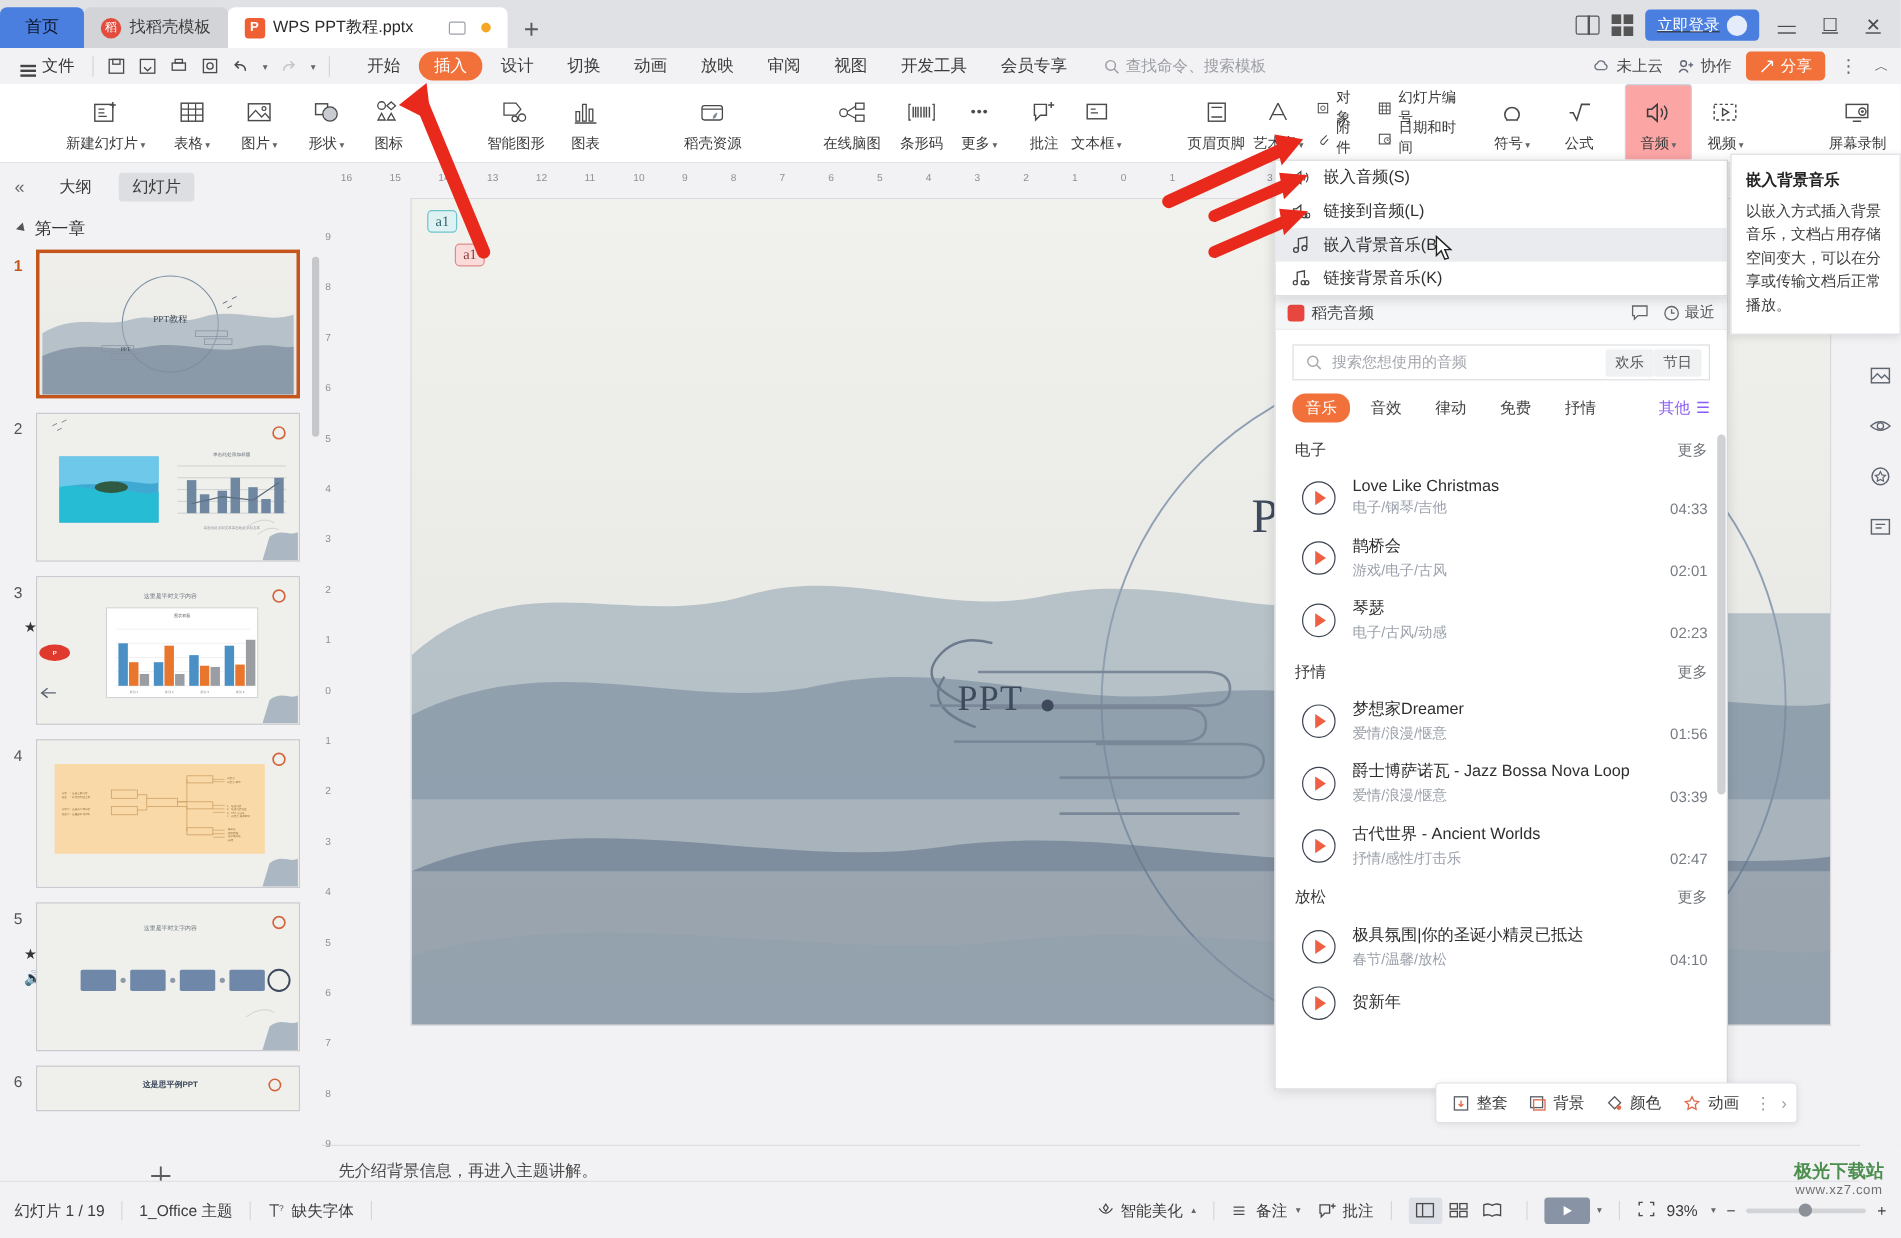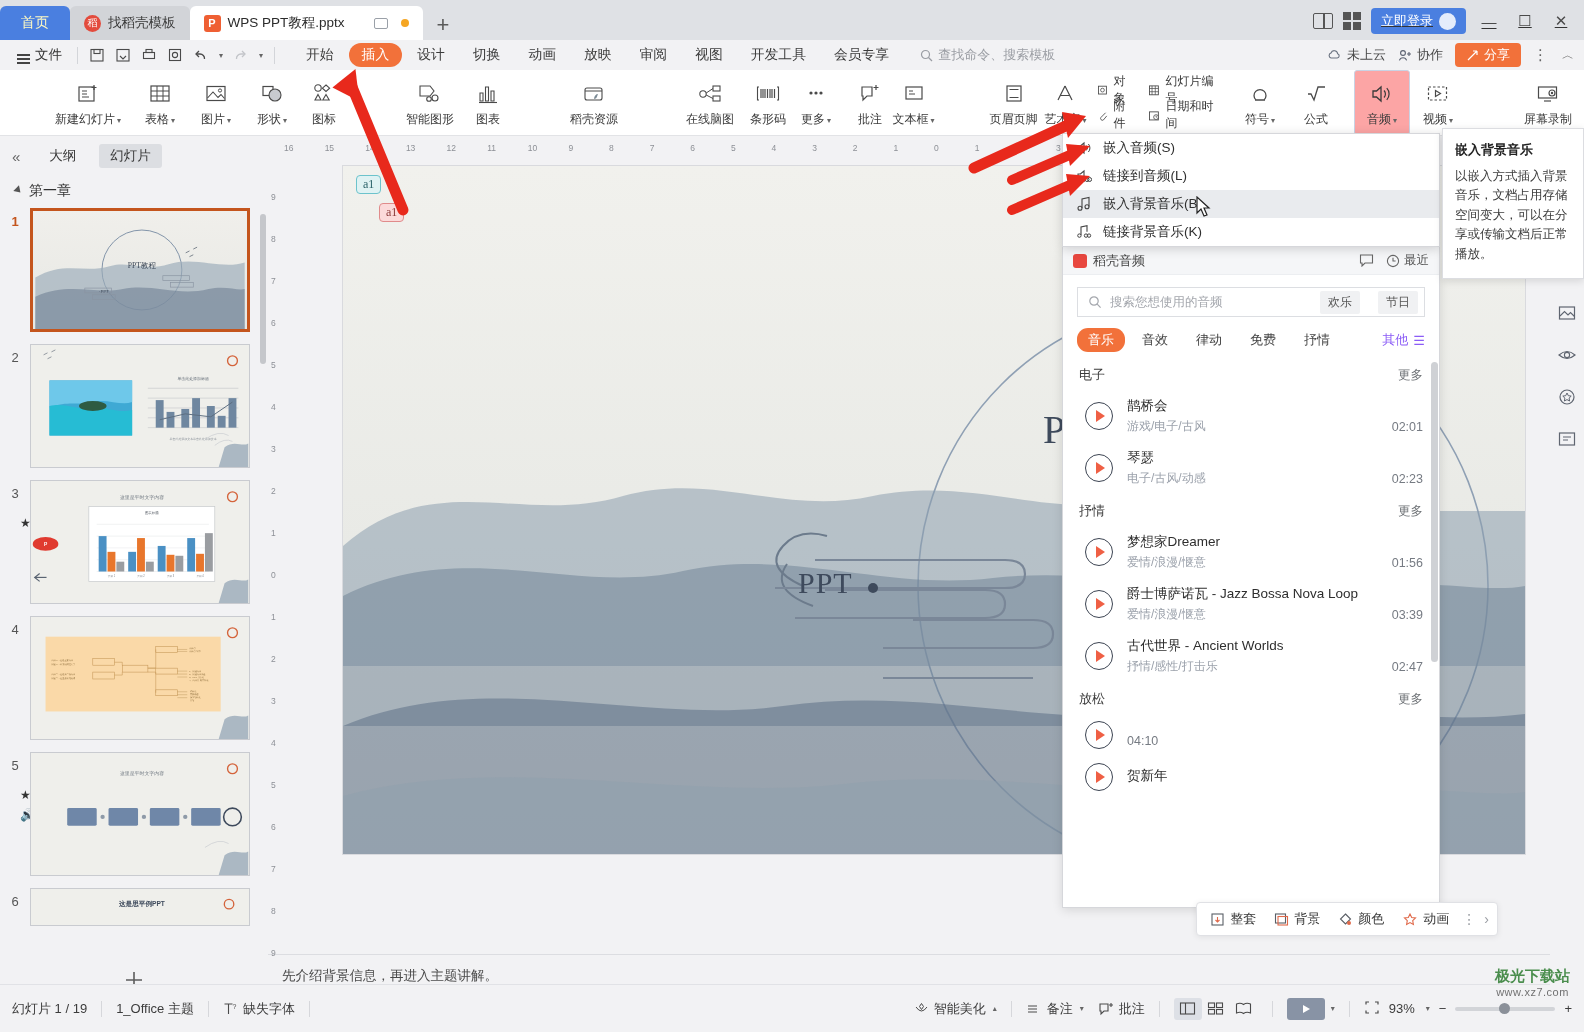--- a/index.html
+++ b/index.html
@@ -17,21 +17,21 @@
   
   .tabstrip {
     height: 40px; background: #dfe1e5; display: flex; align-items: flex-end;
     position: relative;
   }
   .tab {
     height: 34px; display: flex; align-items: center; gap: 7px;
     padding: 0 14px; font-size: 13.5px; border-radius: 6px 6px 0 0;
     cursor: default; white-space: nowrap;
   }
-  .tab.home { background: #4a7fe0; color: #fef9c3; width: 70px; justify-content: center; font-size:14px;}
+  .tab.home { background: #4a7fe0; color: #0f172a; width: 70px; justify-content: center; font-size:14px;}
   .tab.tmpl { background: #d2d4d8; color: #3a3a3a; }
   .tab.active { background: #fff; color: #2b2b2b; min-width: 230px; }
   .tab .dot-mod { width: 8px; height: 8px; border-radius: 50%; background: #f5a623; margin-left: 6px;}
   .tabicon-wps {
     width: 17px; height: 17px; background: #ef5f33; border-radius: 3px;
     color: #fff; font-size: 11px; display:flex; align-items:center; justify-content:center;
     font-weight: bold;
   }
   .tabicon-dk {
     width: 17px; height: 17px; background: #e34b3d; border-radius: 50%;
@@ -173,21 +173,21 @@
     border:1px solid #d6d7db; border-top:none; z-index:39; display:flex; flex-direction:column; overflow:hidden;
     box-shadow: 0 2px 10px rgba(0,0,0,.12);
   }
   .ap-head { height:28px; background:#f5f6f8; display:flex; align-items:center; padding: 0 10px; font-size:13px; color:#444; border-bottom:1px solid #eceef1;}
   .ap-logo { width:14px;height:14px;border-radius:3px;background:#e8473f;margin-right:6px; position:relative;}
   .ap-head-right { margin-left:auto; display:flex; align-items:center; gap:12px; color:#555; font-size:12.5px;}
   .ap-search {
     margin: 12px 14px 0 14px; height:30px; border:1px solid #dcdee2; display:flex; align-items:center;
     gap:8px; padding: 0 6px 0 10px; font-size:12.5px; color:#a4a7ad;
   }
-  .chiplets { margin-left:auto; display:flex; gap:18px; }
+  .chiplets { margin-left:auto; display:flex; gap:0; }
   .chip { background:#f0f1f3; color:#555; font-size:12px; padding: 3px 8px; border-radius:2px;}
   .ap-cats { display:flex; align-items:center; gap:6px; padding: 11px 14px 6px 14px; font-size:13px; color:#444;}
   .cat { padding: 3px 11px; border-radius: 11px; }
   .cat.active { background:#f2713a; color:#fff; }
   .cat-more { margin-left:auto; display:flex; align-items:center; gap:5px; color:#8b5cf6;}
   .ap-list { flex:1; overflow:hidden; position:relative;}
   .sect-head { display:flex; align-items:center; padding: 8px 16px 6px 16px; font-size:13px; color:#3a3a3a;}
   .sect-more { margin-left:auto; color:#707478; font-size:12.5px;}
   .track { display:flex; align-items:center; padding: 7px 16px 7px 22px; gap:14px;}
   .play {
@@ -1083,20 +1083,27 @@
 
     <div class="ap-list" id="apList">
         <div class="sect-head">
           <span>电子</span>
           <span class="sect-more">更多</span>
         </div>
         <div class="track">
           <span class="play">
             <i></i>
           </span>
+          <span class="tmeta"><span class="tname">Love Like Christmas</span><span class="ttags" style="display:block">电子/钢琴/吉他</span></span>
+          <span class="tdur">04:33</span>
+        </div>
+        <div class="track">
+          <span class="play">
+            <i></i>
+          </span>
           <span class="tmeta"><span class="tname">鹊桥会</span><span class="ttags" style="display:block">游戏/电子/古风</span></span>
           <span class="tdur">02:01</span>
         </div>
         <div class="track">
           <span class="play">
             <i></i>
           </span>
           <span class="tmeta"><span class="tname">琴瑟</span><span class="ttags" style="display:block">电子/古风/动感</span></span>
           <span class="tdur">02:23</span>
         </div>
@@ -1126,20 +1133,21 @@
           <span class="tdur">02:47</span>
         </div>
         <div class="sect-head">
           <span>放松</span>
           <span class="sect-more">更多</span>
         </div>
         <div class="track">
           <span class="play">
             <i></i>
           </span>
+          <span class="tmeta"><span class="tname">极具氛围|你的圣诞小精灵已抵达</span><span class="ttags" style="display:block">春节/温馨/放松</span></span>
           <span class="tdur">04:10</span>
         </div>
         <div class="track">
           <span class="play">
             <i></i>
           </span>
           <span class="tmeta"><span class="tname">贺新年</span><span class="ttags" style="display:block"></span></span>
           <span class="tdur"></span>
         </div>
         <div class="ap-scroll" style="top: 4px; height: 300px;"></div>

